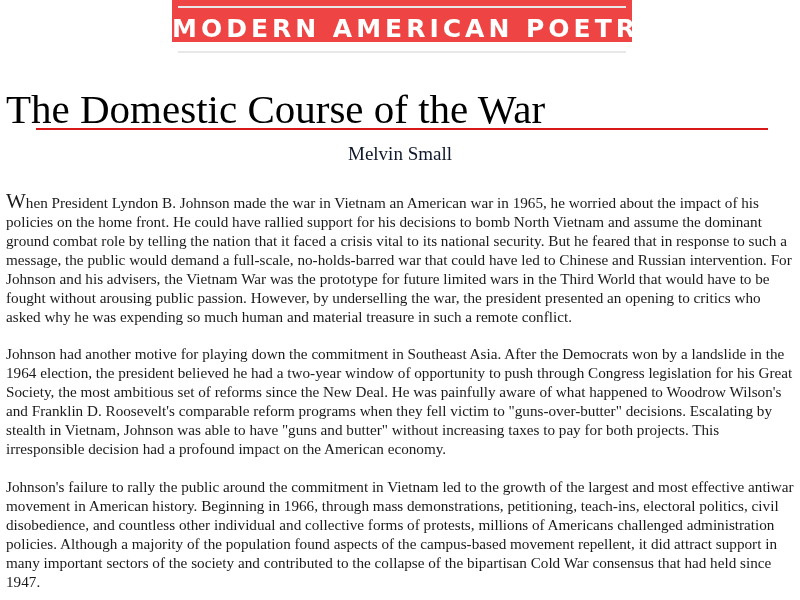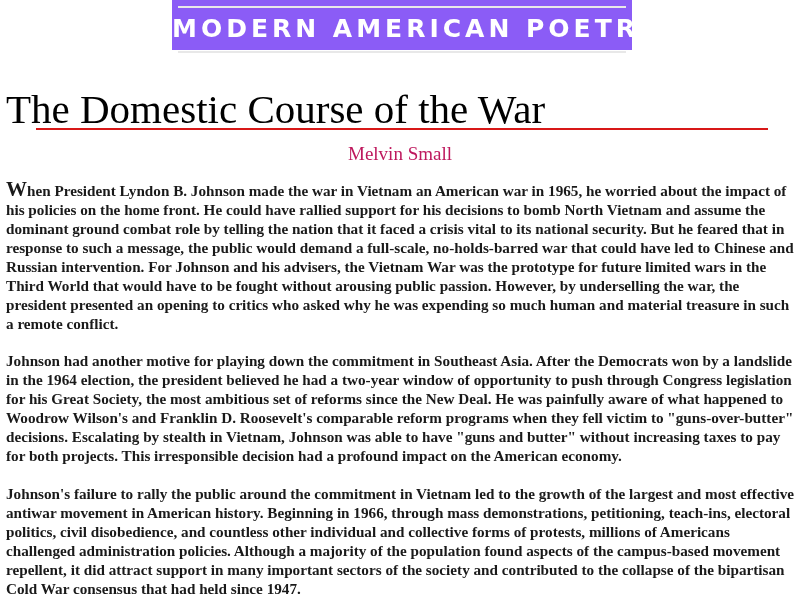--- a/index.html
+++ b/index.html
@@ -13,22 +13,22 @@
     body {
       font-family: "Liberation Serif", "DejaVu Serif", serif;
       color: #111111;
       position: relative;
     }
     .banner {
       position: absolute;
       left: 172px;
       top: 0;
       width: 460px;
-      height: 50px;
-      background: #8b5cf6;
+      height: 42px;
+      background: #ef4444;
       box-sizing: border-box;
     }
     .banner .rule {
       position: absolute;
       left: 6px;
       right: 6px;
       height: 2px;
       background: #e8e8e8;
     }
     .banner .rule.top { top: 6px; }
@@ -67,34 +67,33 @@
       background: #d81818;
     }
     .author {
       position: absolute;
       left: 0;
       width: 800px;
       top: 143px;
       text-align: center;
       font-size: 19px;
       line-height: 22px;
-      color: #be185d;
+      color: #0f172a;
     }
     .article {
       position: absolute;
       left: 6px;
       top: 176px;
       width: 792px;
     }
     .article p {
-      margin: 4px 0 19px 0;
+      margin: 16px 0 19px 0;
       font-size: 15.2px;
       line-height: 19px;
       color: #1a1a1a;
-      font-weight: bold;
     }
     .article p.first {
       margin-bottom: 18px;
     }
     .dropcap {
       font-size: 21px;
       line-height: 19px;
     }
   </style>
 </head>

